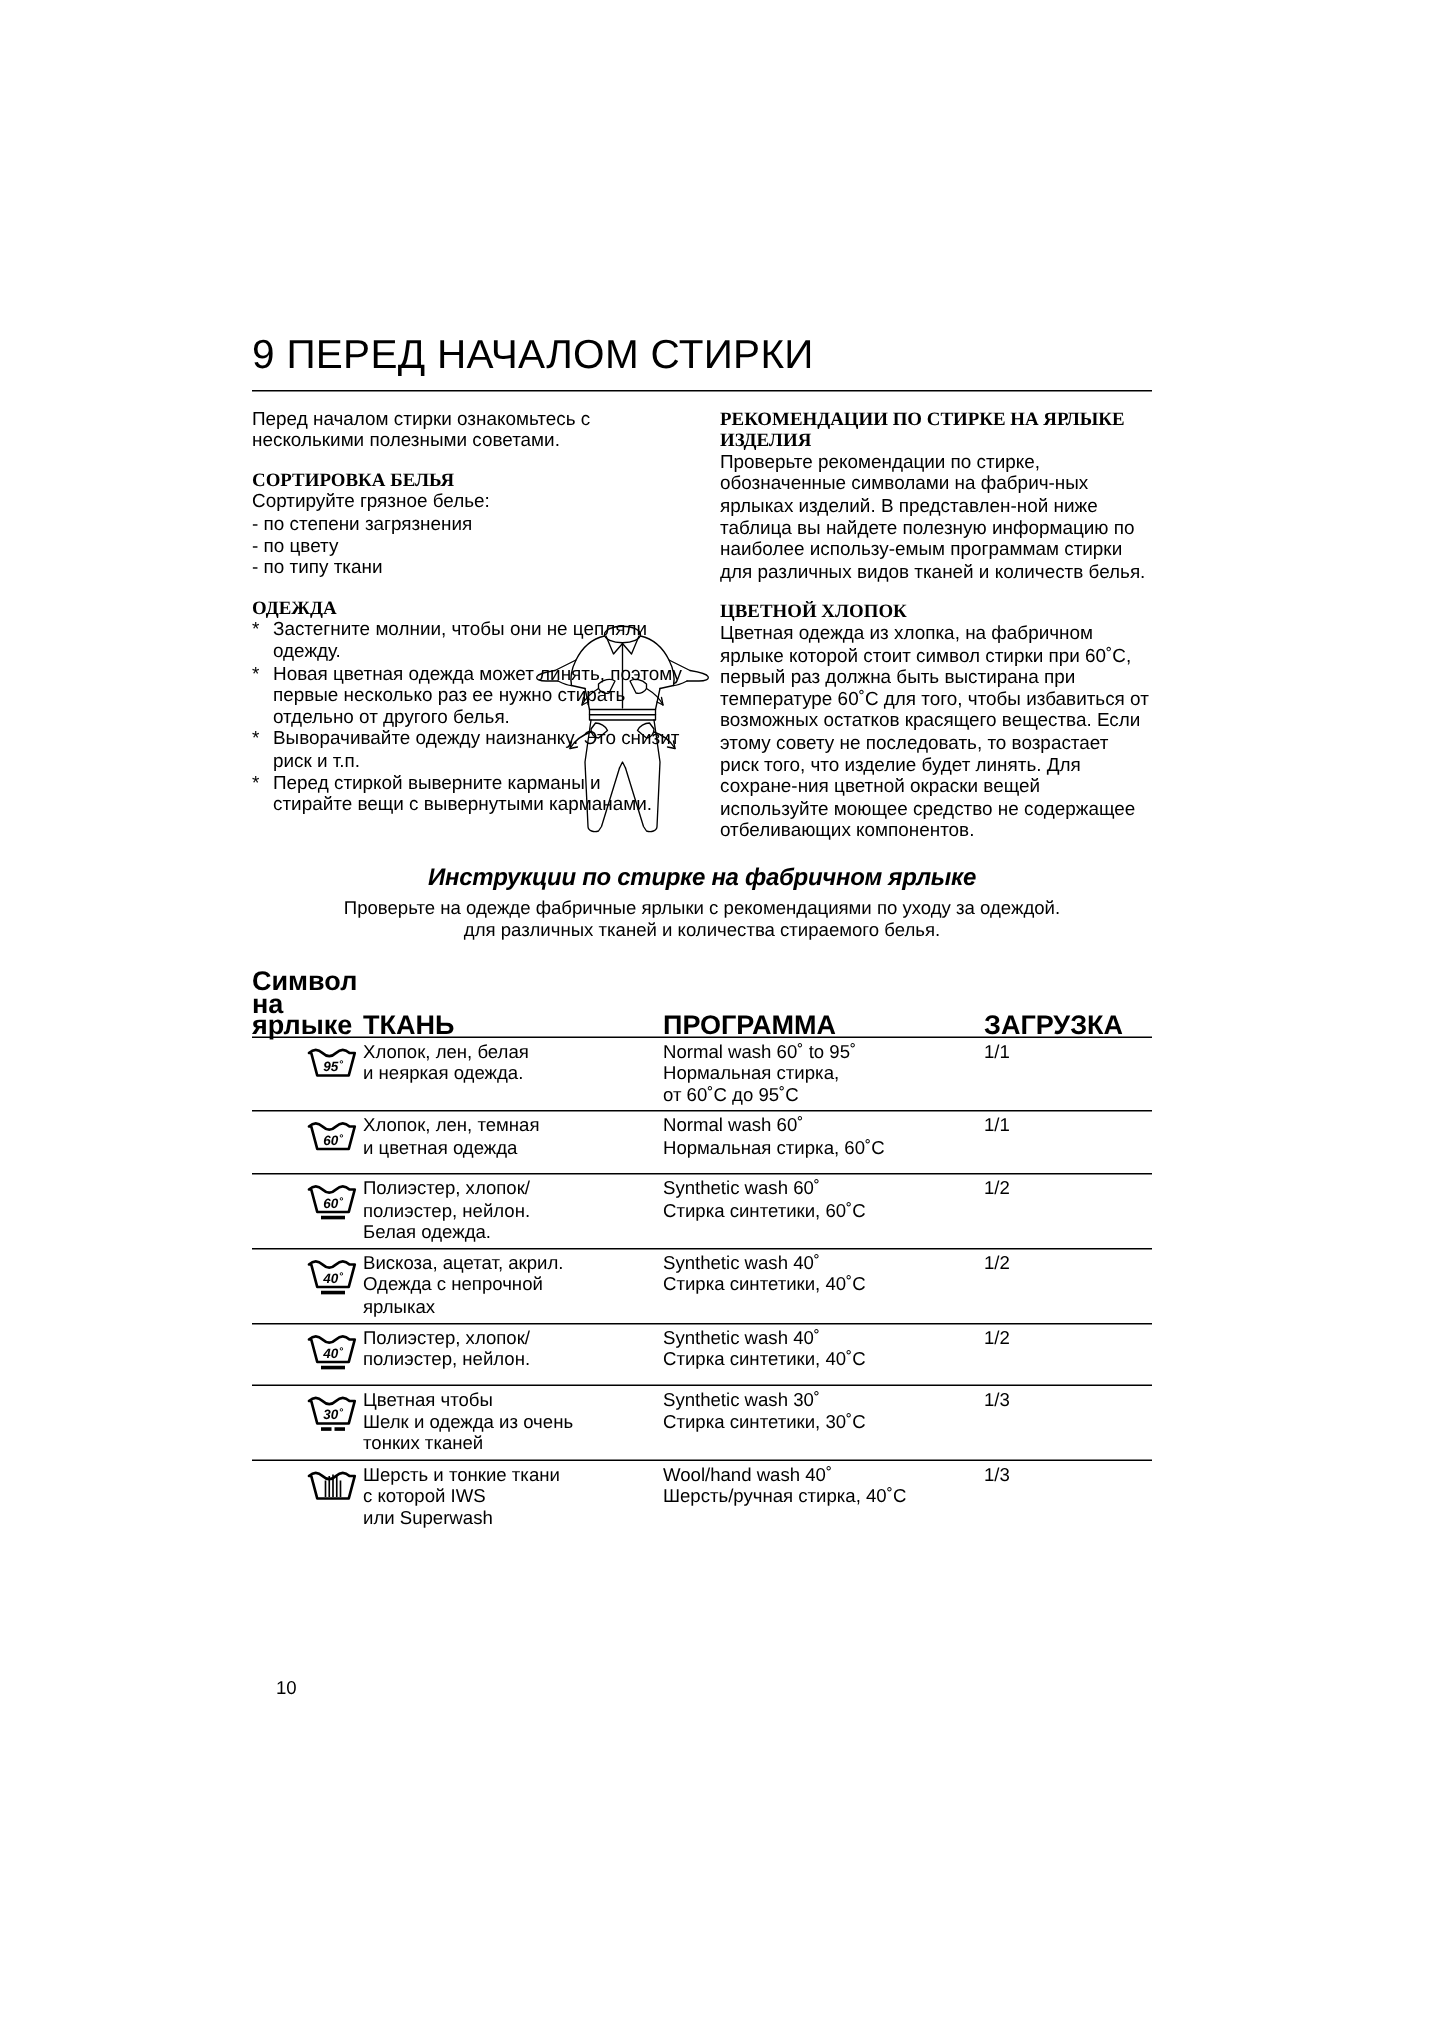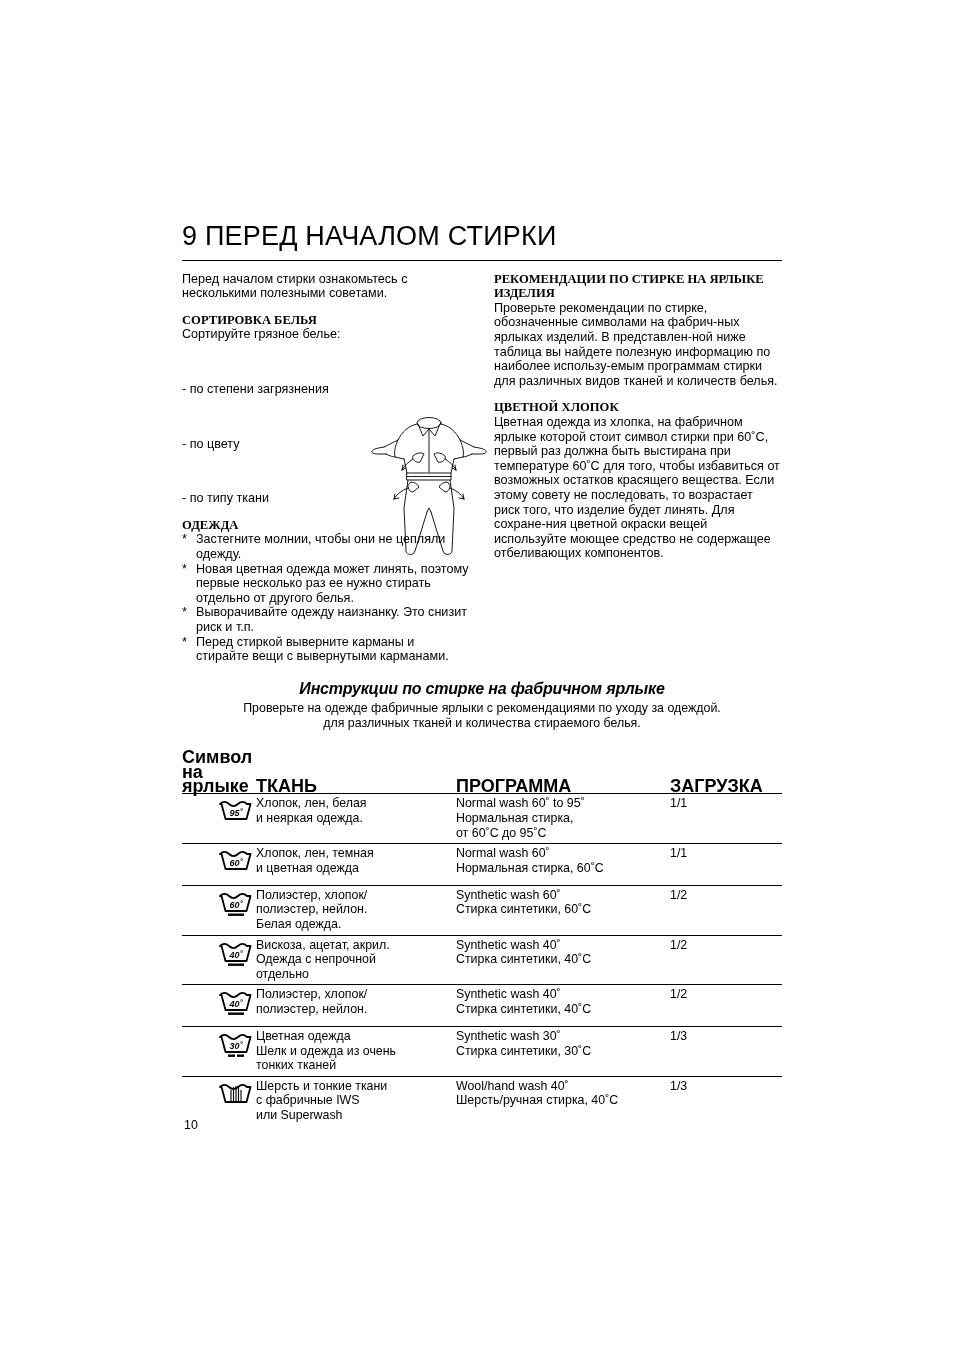--- a/index.html
+++ b/index.html
@@ -10,21 +10,21 @@
   body {
     width: 954px;
     height: 1351px;
     font-family: "Liberation Sans", sans-serif;
     color: #000000;
     position: relative;
     overflow: hidden;
   }
   .page {
     position: absolute;
-    left: 182px;
+    left: 168px;
     top: 222px;
     width: 600px;
   }
 
   
   .chapter-title {
     font-size: 27px;
     font-weight: normal;
     letter-spacing: 0.2px;
     margin: 0 0 8px 0;
@@ -56,21 +56,20 @@
     line-height: 14.6px;
     margin: 0;
     font-family: Liberation Serif, serif;
   }
   .gap-sm { height: 12px; }
 
   .dash-list { margin: 0; padding: 0; list-style: none; }
   .dash-list li {
     font-size: 12.6px;
     line-height: 14.6px;
-    margin-top: 40px;
   }
 
   .star-list { margin: 0; padding: 0; list-style: none; }
   .star-list li {
     font-size: 12.6px;
     line-height: 14.6px;
     padding-left: 14px;
     position: relative;
   }
   .star-list li .star {
@@ -352,21 +351,21 @@
             <td class="cell-sym"><svg class="sym" viewBox="0 0 40 30">
                 <g fill="none" stroke="#000" stroke-width="1.8" stroke-linejoin="round">
                   <path d="M4 6 C7 3.2 10 3.2 13 6 C16 8.8 19 8.8 22 6 C25 3.2 28 3.2 31 6 L34.5 6 L30.5 21 L9.5 21 L5.5 6 Z"></path>
                 </g>
                 <text x="20" y="18.2" text-anchor="middle" font-family="&quot;Liberation Sans&quot;, sans-serif" font-size="9" font-weight="bold" fill="#000" stroke="none">40˚</text>
                 <rect x="12" y="23.5" width="16" height="2.4" fill="#000" stroke="none"></rect>
               </svg></td>
             <td>
               <div class="cell-line">Вискоза, ацетат, акрил.</div>
               <div class="cell-line">Одежда с непрочной</div>
-              <div class="cell-line">отдельно</div>
+              <div class="cell-line">ярлыках</div>
             </td>
             <td>
               <div class="cell-line">Synthetic wash 40˚</div>
               <div class="cell-line">Стирка синтетики, 40˚С</div>
             </td>
             <td>
               <div class="cell-line">1/2</div>
             </td>
           </tr>
           <tr class="data-row">
@@ -392,42 +391,42 @@
           <tr class="data-row">
             <td class="cell-sym"><svg class="sym" viewBox="0 0 40 30">
                 <g fill="none" stroke="#000" stroke-width="1.8" stroke-linejoin="round">
                   <path d="M4 6 C7 3.2 10 3.2 13 6 C16 8.8 19 8.8 22 6 C25 3.2 28 3.2 31 6 L34.5 6 L30.5 21 L9.5 21 L5.5 6 Z"></path>
                 </g>
                 <text x="20" y="18.2" text-anchor="middle" font-family="&quot;Liberation Sans&quot;, sans-serif" font-size="9" font-weight="bold" fill="#000" stroke="none">30˚</text>
                 <rect x="12" y="23.5" width="7" height="2.4" fill="#000" stroke="none"></rect>
                 <rect x="21" y="23.5" width="7" height="2.4" fill="#000" stroke="none"></rect>
               </svg></td>
             <td>
-              <div class="cell-line">Цветная одежда</div>
+              <div class="cell-line">Цветная чтобы</div>
               <div class="cell-line">Шелк и одежда из очень</div>
               <div class="cell-line">тонких тканей</div>
             </td>
             <td>
               <div class="cell-line">Synthetic wash 30˚</div>
               <div class="cell-line">Стирка синтетики, 30˚С</div>
             </td>
             <td>
               <div class="cell-line">1/3</div>
             </td>
           </tr>
           <tr class="data-row">
             <td class="cell-sym"><svg class="sym" viewBox="0 0 40 30">
                 <g fill="none" stroke="#000" stroke-width="1.8" stroke-linejoin="round">
                   <path d="M4 6 C7 3.2 10 3.2 13 6 C16 8.8 19 8.8 22 6 C25 3.2 28 3.2 31 6 L34.5 6 L30.5 21 L9.5 21 L5.5 6 Z"></path>
                   <path d="M15 20 L15 9 M17.5 20 L17.5 6 M20 20 L20 5 M22.5 20 L22.5 6 M25 20 L25 9" stroke-width="1.1"></path>
                 </g>
               </svg></td>
             <td>
               <div class="cell-line">Шерсть и тонкие ткани</div>
-              <div class="cell-line">с фабричные IWS</div>
+              <div class="cell-line">с которой IWS</div>
               <div class="cell-line">или Superwash</div>
             </td>
             <td>
               <div class="cell-line">Wool/hand wash 40˚</div>
               <div class="cell-line">Шерсть/ручная стирка, 40˚С</div>
             </td>
             <td>
               <div class="cell-line">1/3</div>
             </td>
           </tr>

